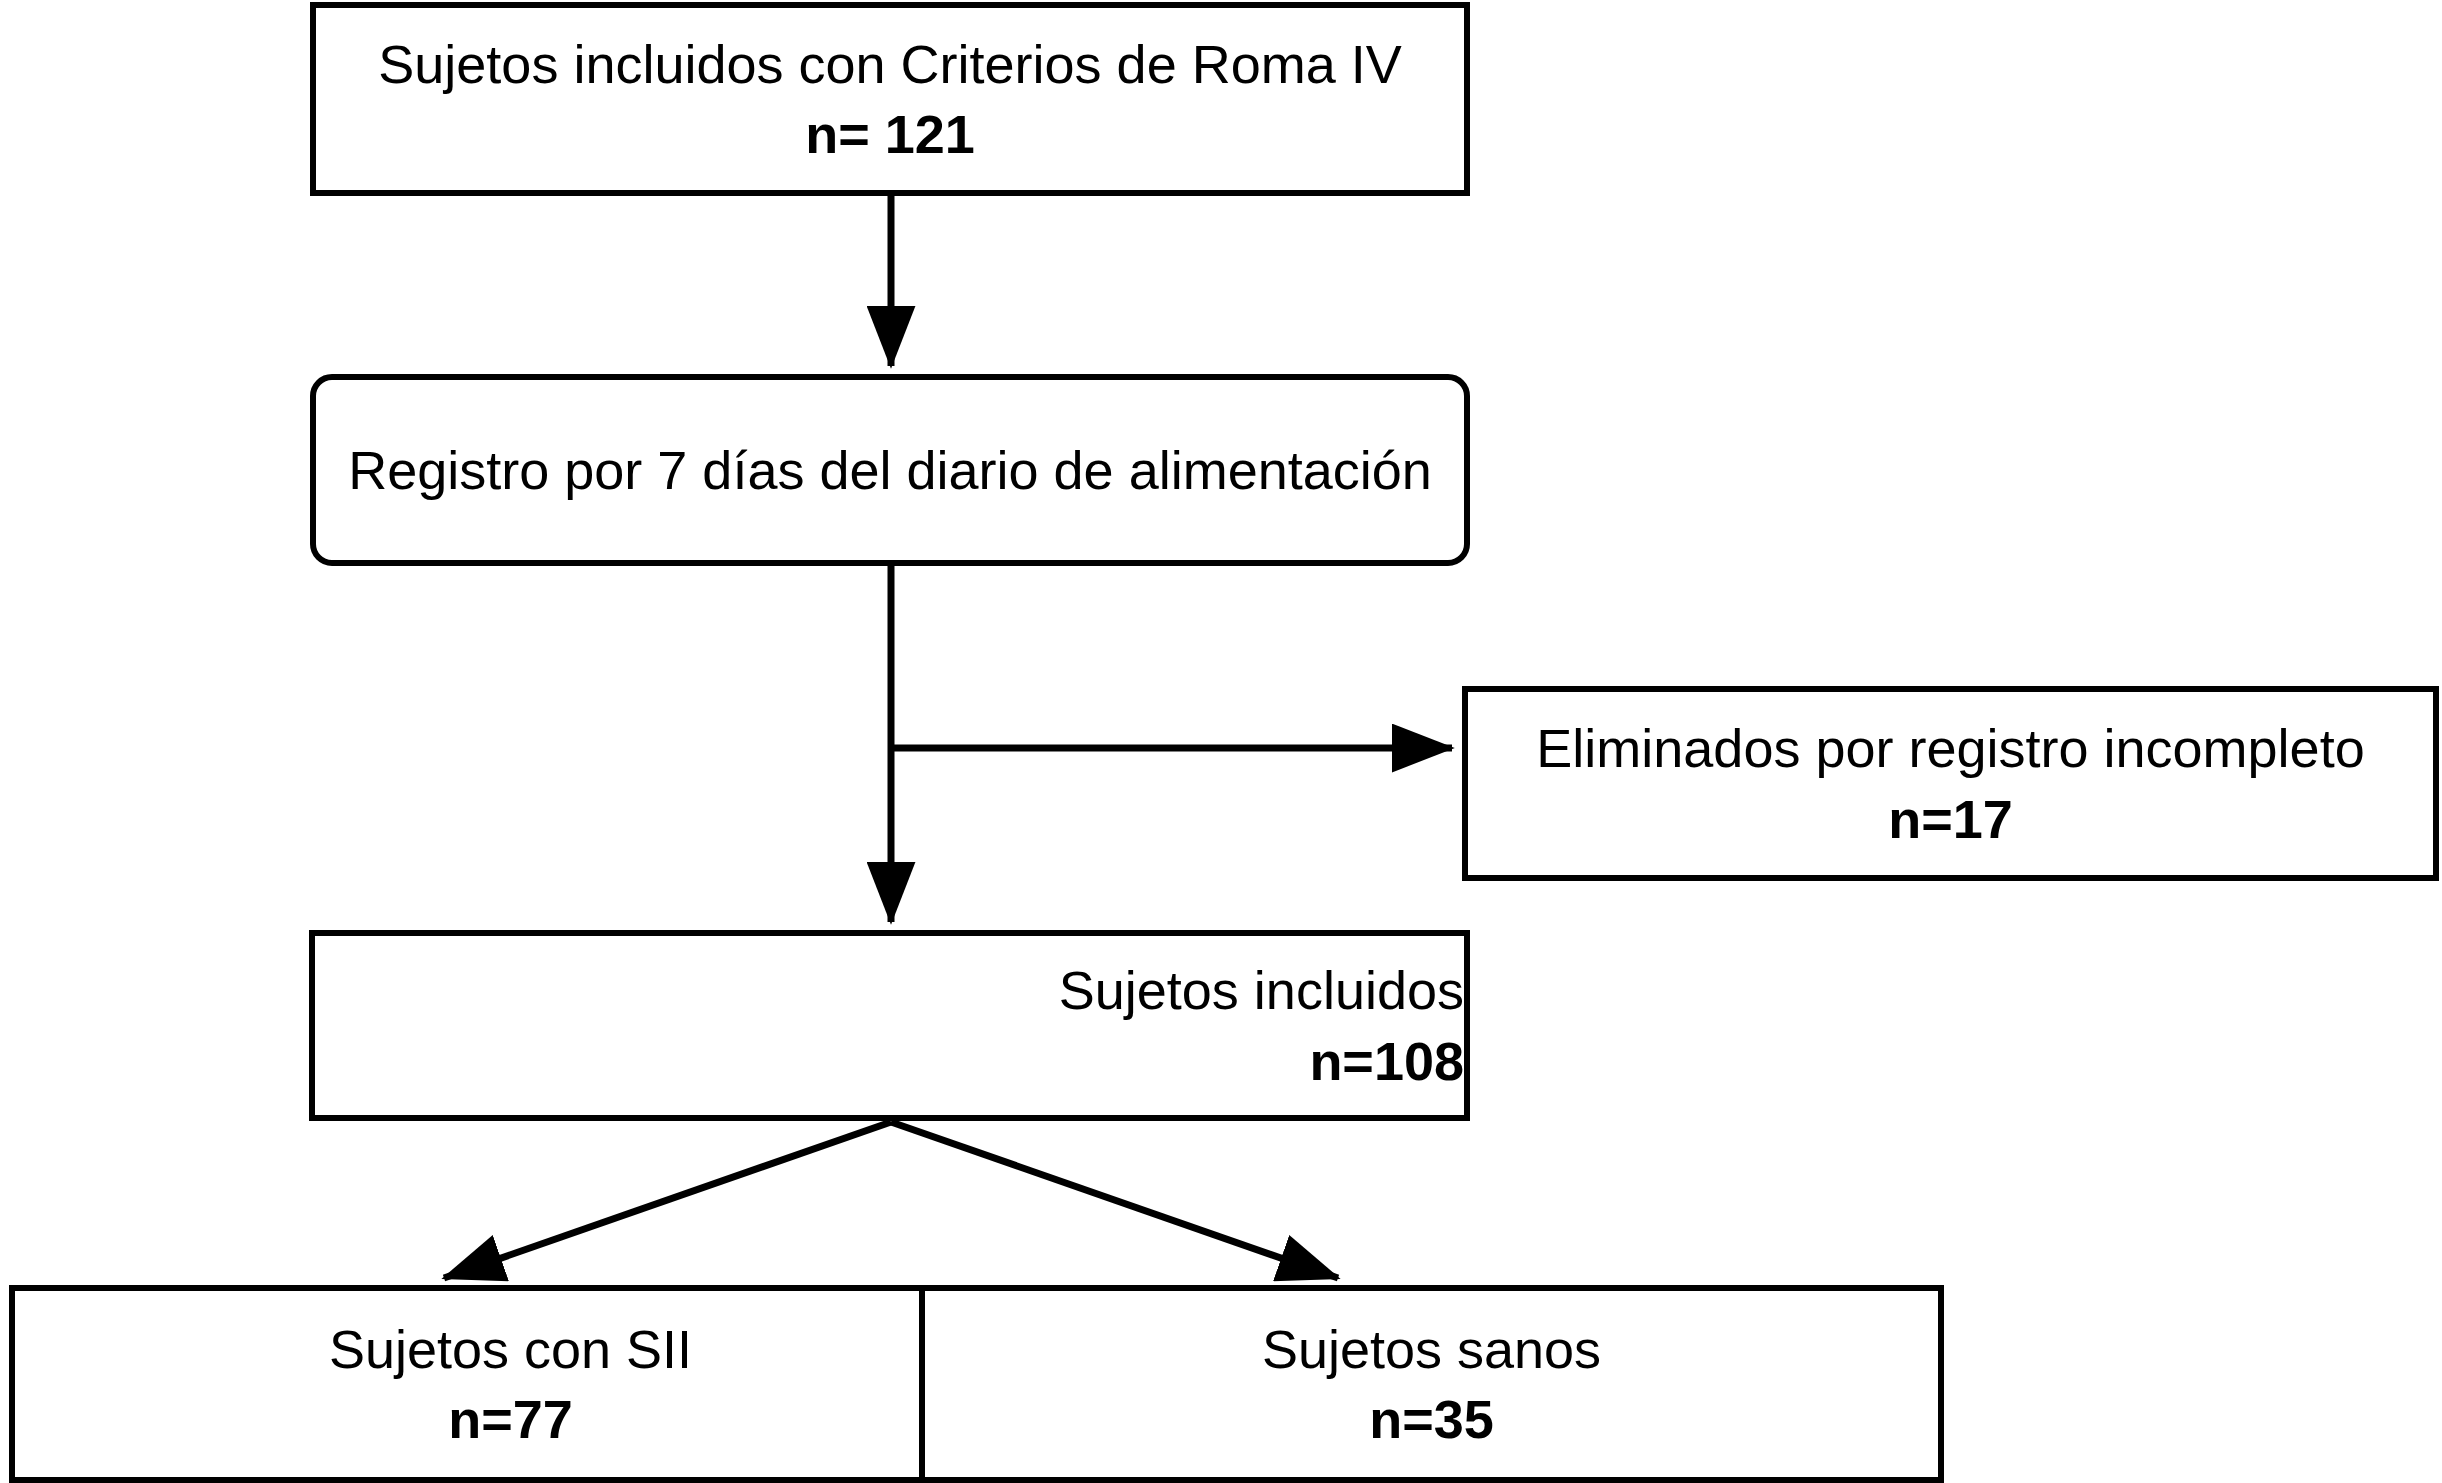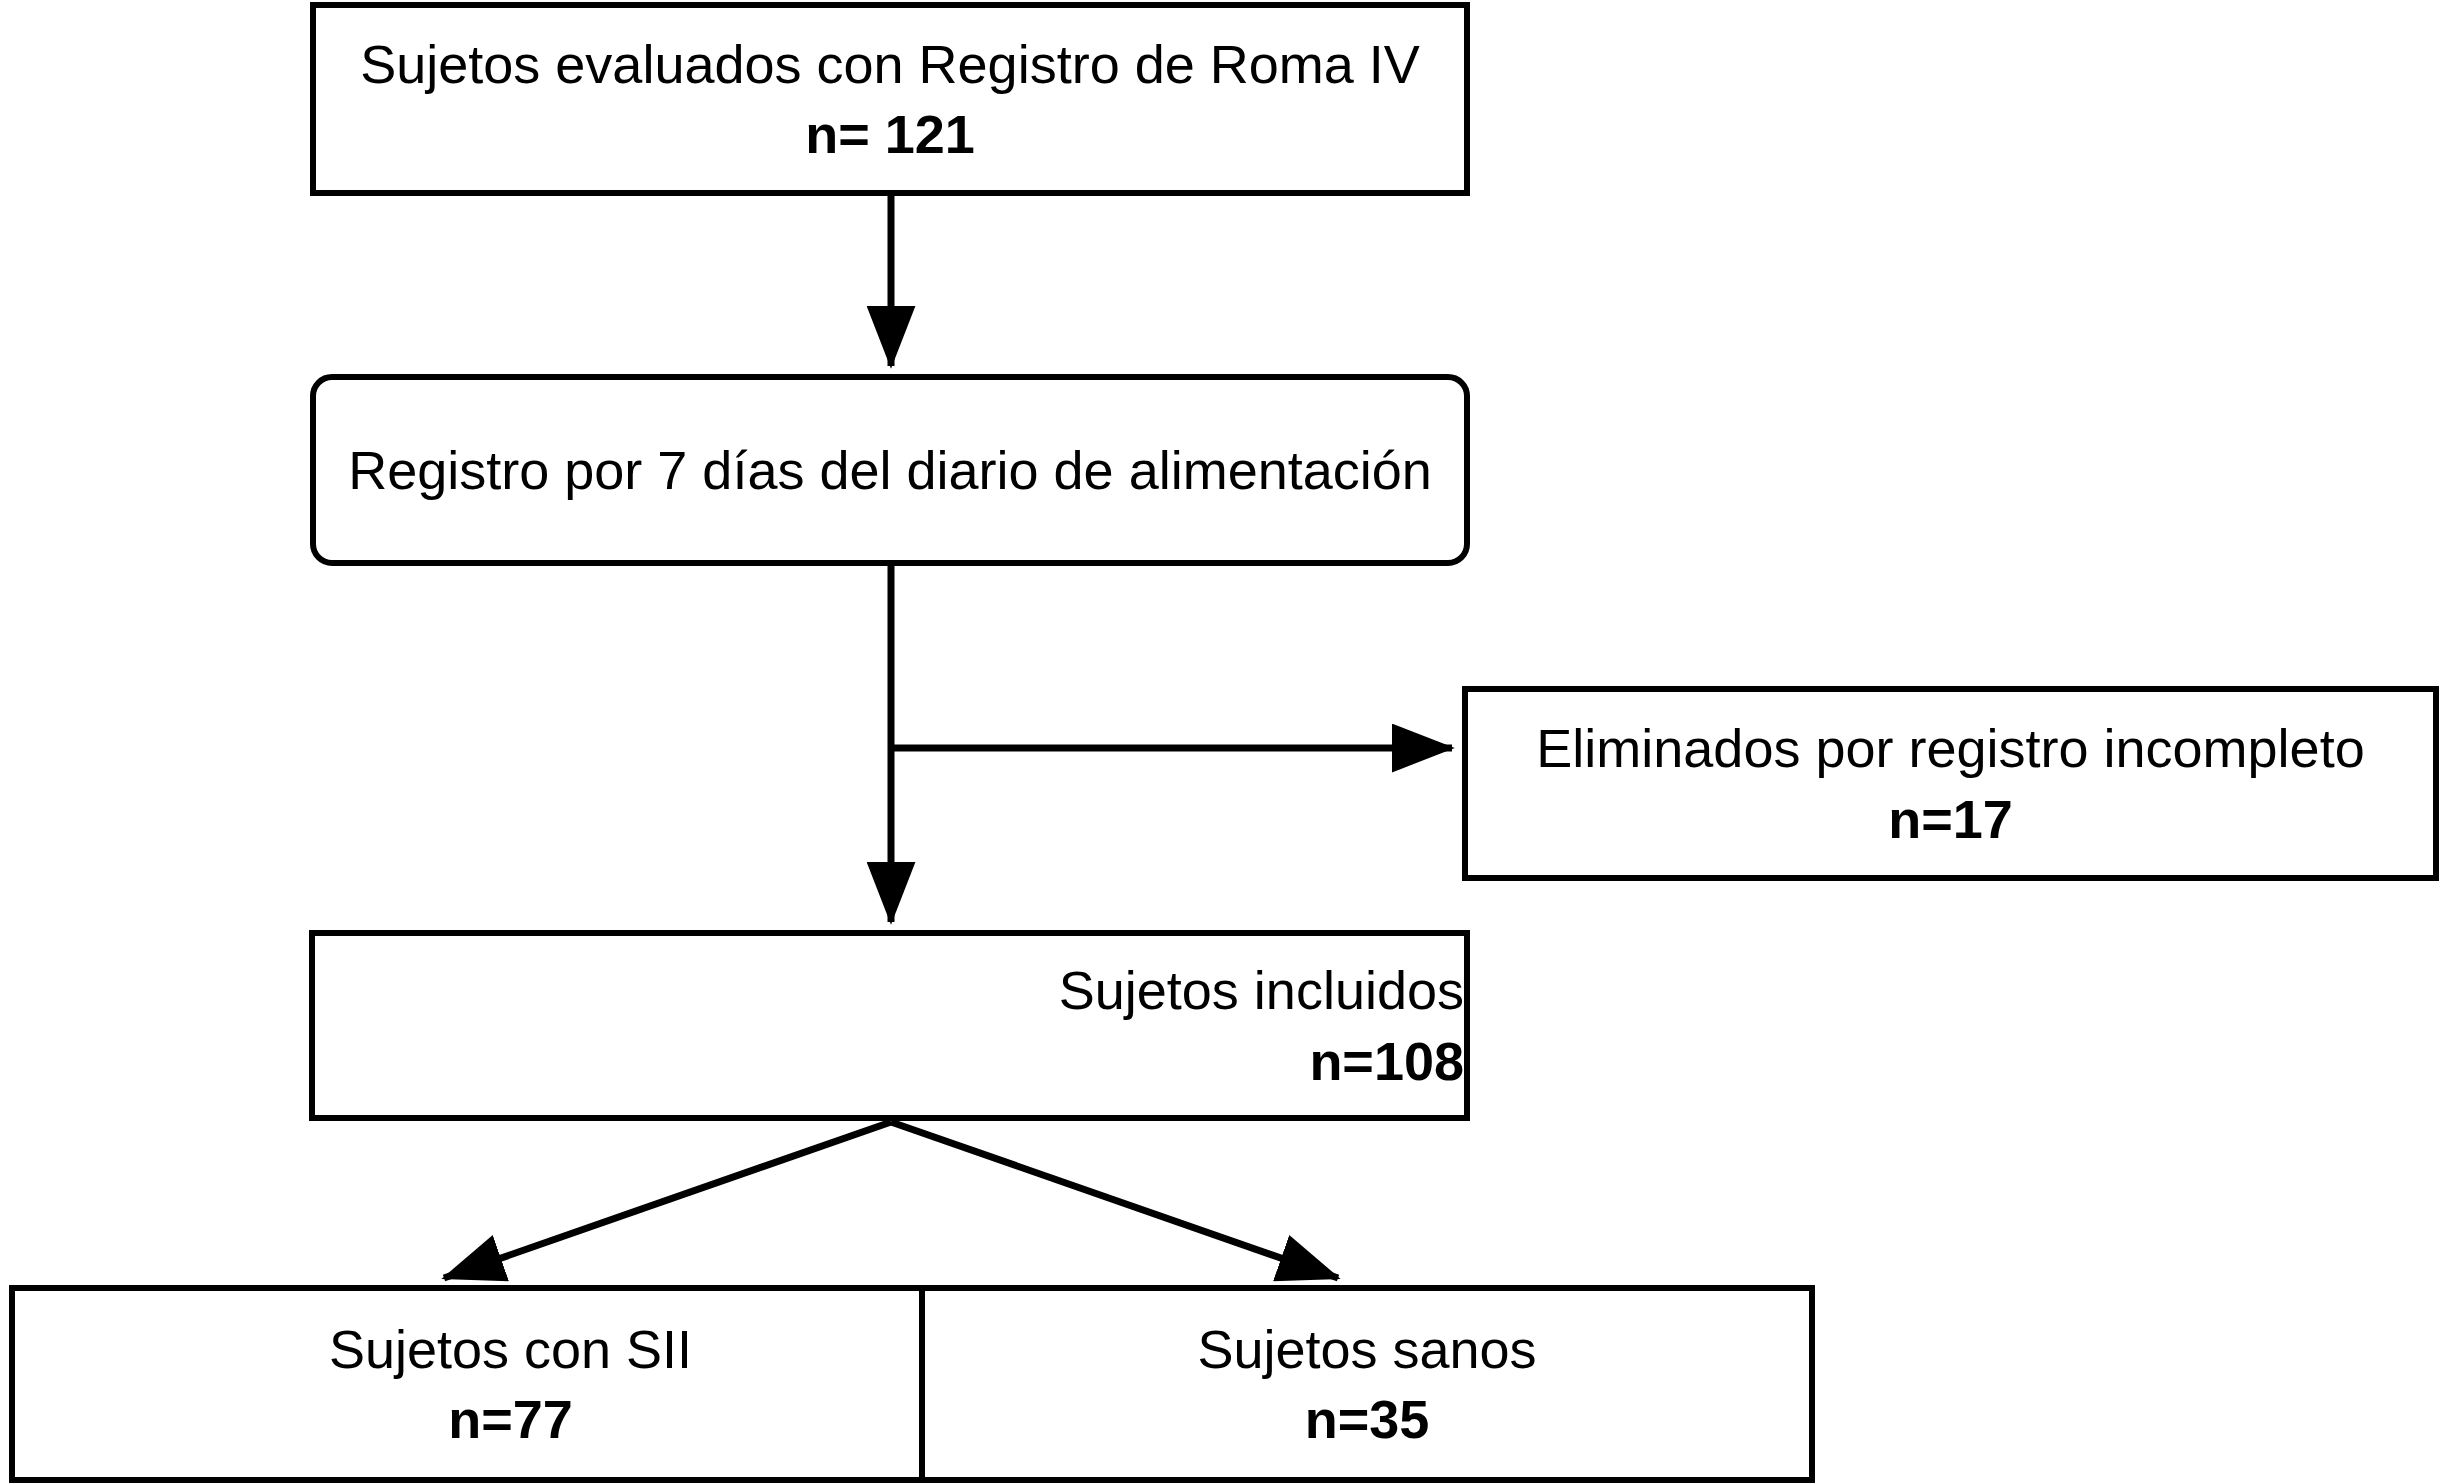--- a/index.html
+++ b/index.html
@@ -43,21 +43,21 @@
   }
   .node .line1 { display: block; white-space: nowrap; }
   .node .line2 { display: block; white-space: nowrap; font-weight: bold; }
 
   
   #node-evaluados      { left: 310px;  top: 2px;    width: 1160px; height: 194px; }
   #node-registro       { left: 310px;  top: 374px;  width: 1160px; height: 192px; border-radius: 22px; }
   #node-eliminados     { left: 1462px; top: 686px;  width: 977px;  height: 195px; }
   #node-incluidos      { left: 309px;  top: 930px;  width: 1161px; height: 191px; align-items: flex-end; }
   #node-sii            { left: 9px;    top: 1285px; width: 1003px;  height: 198px; }
-  #node-sanos          { left: 919px;  top: 1285px; width: 896px;  height: 198px; }
+  #node-sanos          { left: 919px;  top: 1285px; width: 1025px;  height: 198px; }
 </style>
 </head>
 <body>
 
 <div id="canvas">
 
   <svg id="flow-svg" viewBox="0 0 2442 1483" xmlns="http://www.w3.org/2000/svg">
     <defs>
       <marker id="arrowhead" markerWidth="9" markerHeight="7" refX="8.6" refY="3.5" orient="auto" markerUnits="strokeWidth">
         <polygon points="0 0, 9 3.5, 0 7" fill="#000000"></polygon>
@@ -69,21 +69,21 @@
     <line x1="891" y1="566" x2="891" y2="922" stroke="#000000" stroke-width="7" marker-end="url(#arrowhead)"></line>
 
     <line x1="891" y1="748" x2="1452" y2="748" stroke="#000000" stroke-width="7" marker-end="url(#arrowhead)"></line>
 
     <line x1="891" y1="1122" x2="444" y2="1278" stroke="#000000" stroke-width="7" marker-end="url(#arrowhead)"></line>
 
     <line x1="891" y1="1122" x2="1338" y2="1278" stroke="#000000" stroke-width="7" marker-end="url(#arrowhead)"></line>
   </svg>
 
   <div class="node" id="node-evaluados">
-    <span class="line1">Sujetos evaluados con Registro de Roma IV</span>
+    <span class="line1">Sujetos incluidos con Criterios de Roma IV</span>
     <span class="line2">n= 121</span>
   </div>
 
   <div class="node" id="node-registro">
     <span class="line1">Registro por 7 días del diario de alimentación</span>
 
   </div>
 
   <div class="node" id="node-eliminados">
     <span class="line1">Eliminados por registro incompleto</span>

